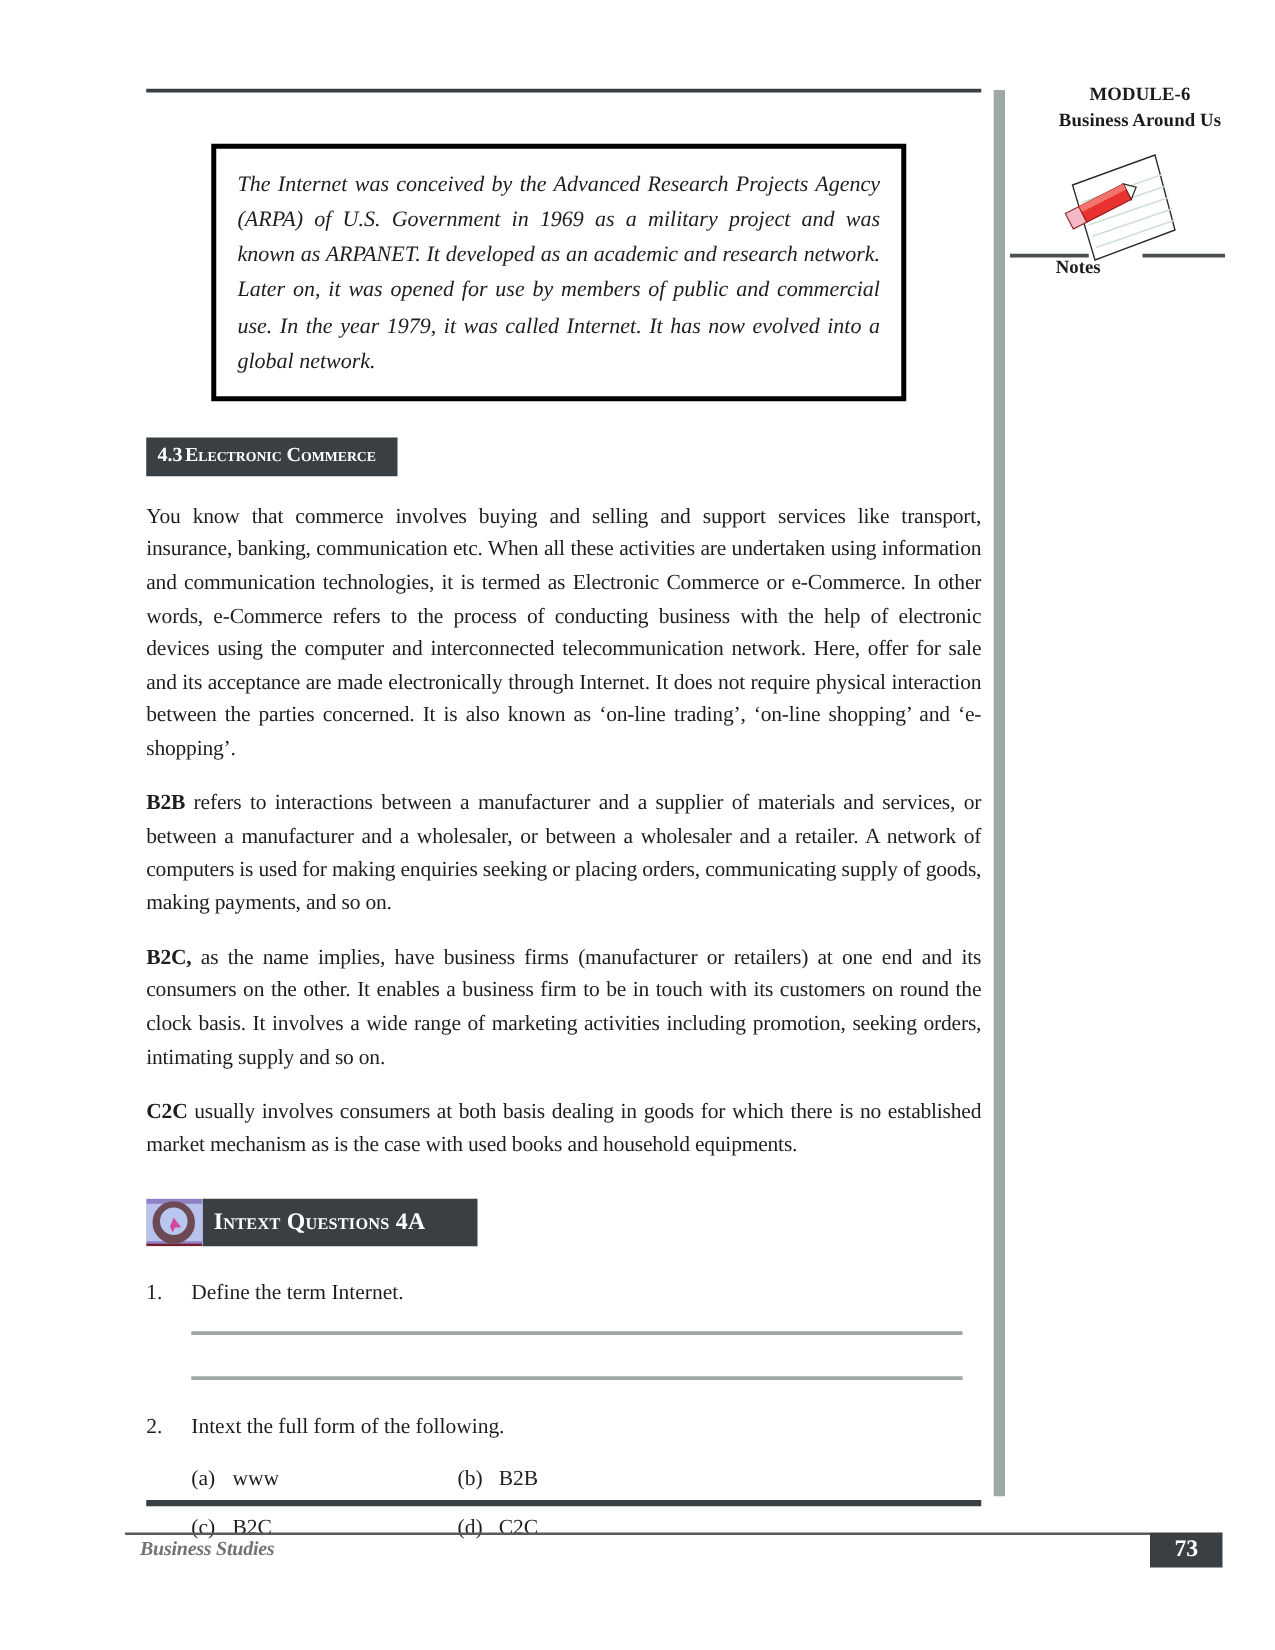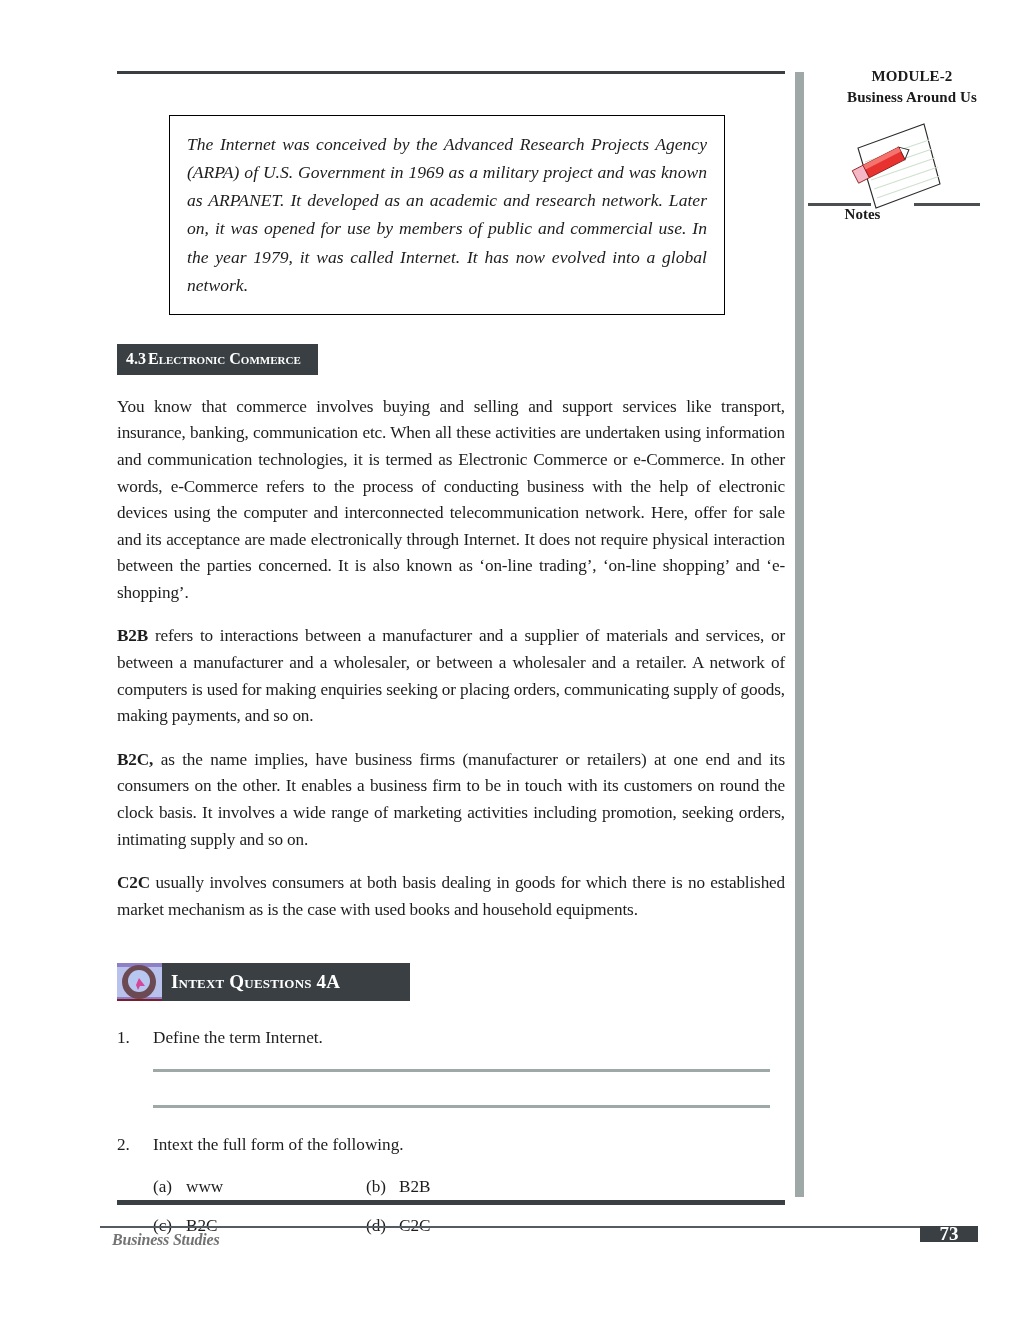--- a/index.html
+++ b/index.html
@@ -95,21 +95,21 @@
     left: 117px;
     top: 95px;
     width: 668px;
   }
 
   
   .quote-box {
     margin: 20px 0 0 52px;
     width: 556px;
     box-sizing: border-box;
-    border: 1px solid #000000;
+    border: 4px solid #000000;
     padding: 14px 17px 15px 17px;
   }
   .quote-box p {
     margin: 0;
     font-style: italic;
     font-size: 17.6px;
     line-height: 1.60;
     text-align: justify;
     color: #1d1d1d;
   }
@@ -142,24 +142,24 @@
     text-align: justify;
     font-stretch: condensed;
     letter-spacing: -0.15px;
     color: #1d1d1d;
   }
   .body-p.first { margin-top: 19px; }
   .body-p b { font-weight: bold; }
 
   
   .intext {
-    margin-top: 40px;
+    margin-top: 30px;
     display: flex;
     align-items: stretch;
-    width: 293px;
+    width: 265px;
     height: 38px;
     justify-content: center;
   }
   .intext-icon {
     width: 45px;
     height: 38px;
     flex: 0 0 45px;
     position: relative;
     overflow: hidden;
     background: #b9c2ec;
@@ -236,41 +236,41 @@
     font-size: 16px;
     font-stretch: condensed;
     letter-spacing: -.2px;
     color: #737373;
   }
   .page-num {
     position: absolute;
     left: 920px;
     top: 1226px;
     width: 58px;
-    height: 16px;
+    height: 28px;
     background: #3a3f43;
     color: #fff;
     font-weight: bold;
     font-size: 19px;
     display: flex;
     align-items: center;
     justify-content: center;
   }
 </style>
 </head>
 <body>
 
 <div class="page">
 
   <div class="rail"></div>
 
   <div class="top-rule"></div>
 
   <div class="module-head">
-    <div>MODULE-2</div>
+    <div>MODULE-6</div>
     <div>Business Around Us</div>
   </div>
 
   <div class="notes-art">
     <svg viewBox="0 0 130 96" width="130" height="96">
       <polygon points="48,90 30,30 96,6 112,66" fill="#ffffff" stroke="#2b2b2b" stroke-width="1.1"></polygon>
       <g stroke="#cfe0cf" stroke-width="1.1">
         <line x1="37" y1="44" x2="101" y2="22"></line>
         <line x1="40" y1="53" x2="104" y2="31"></line>
         <line x1="43" y1="62" x2="107" y2="40"></line>

